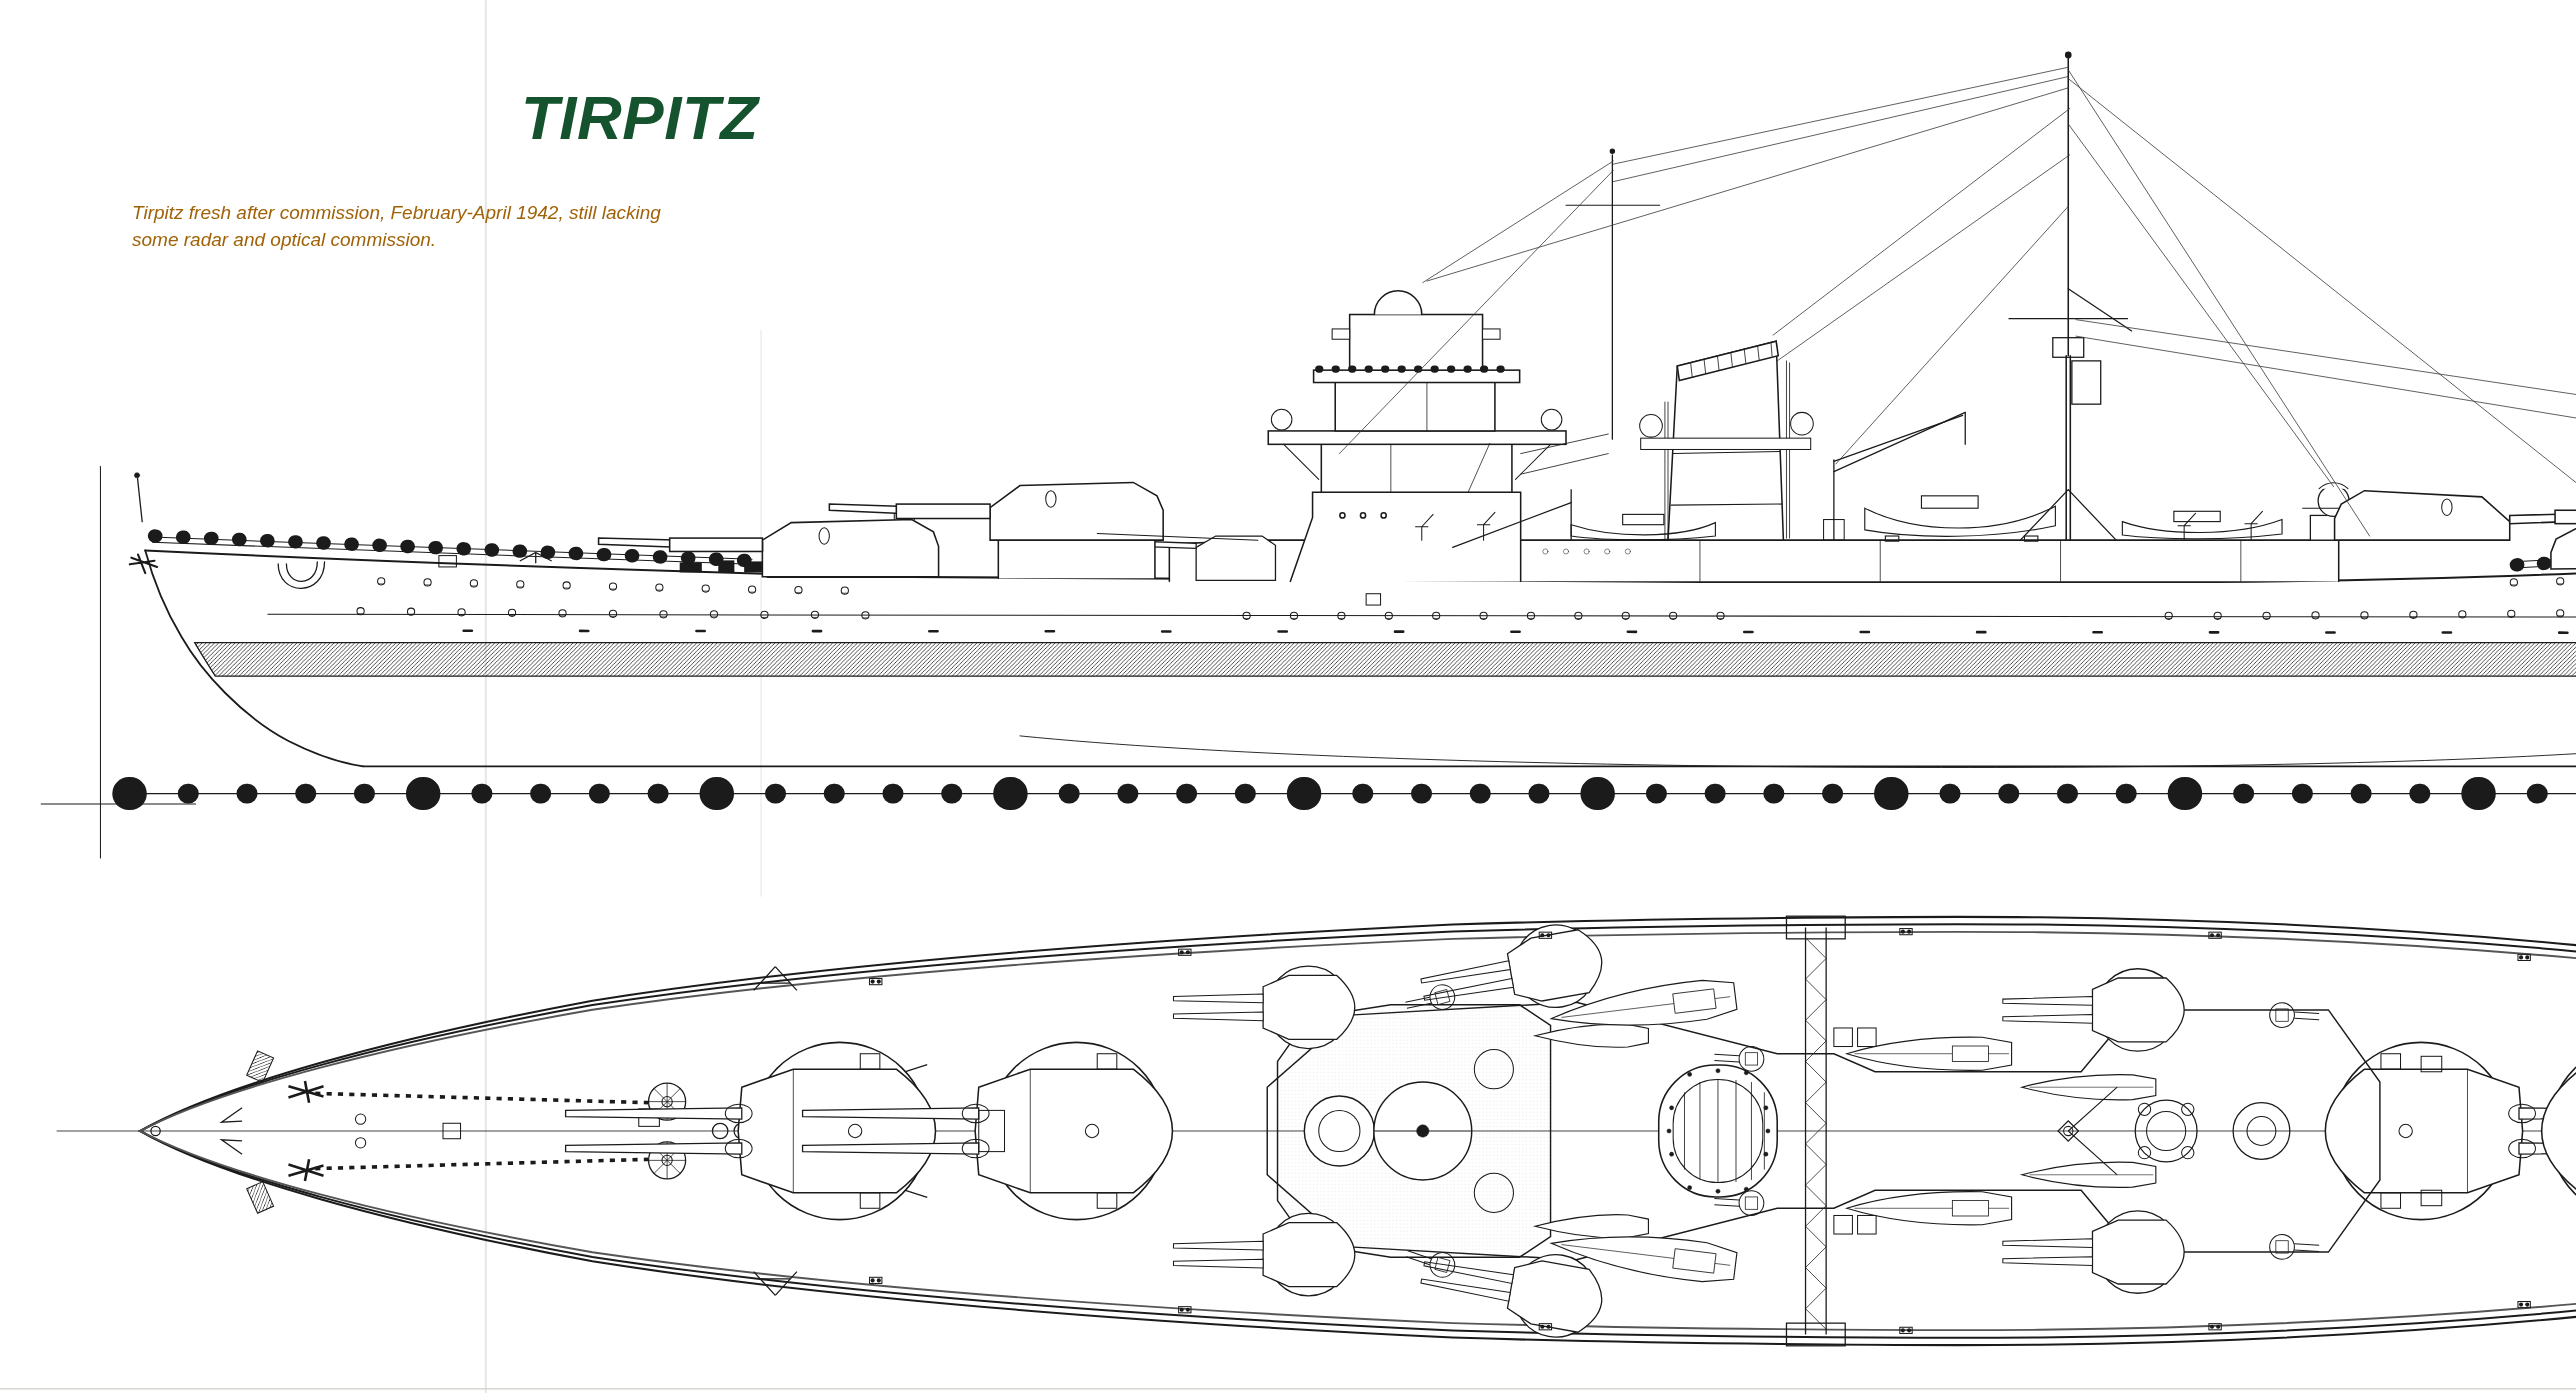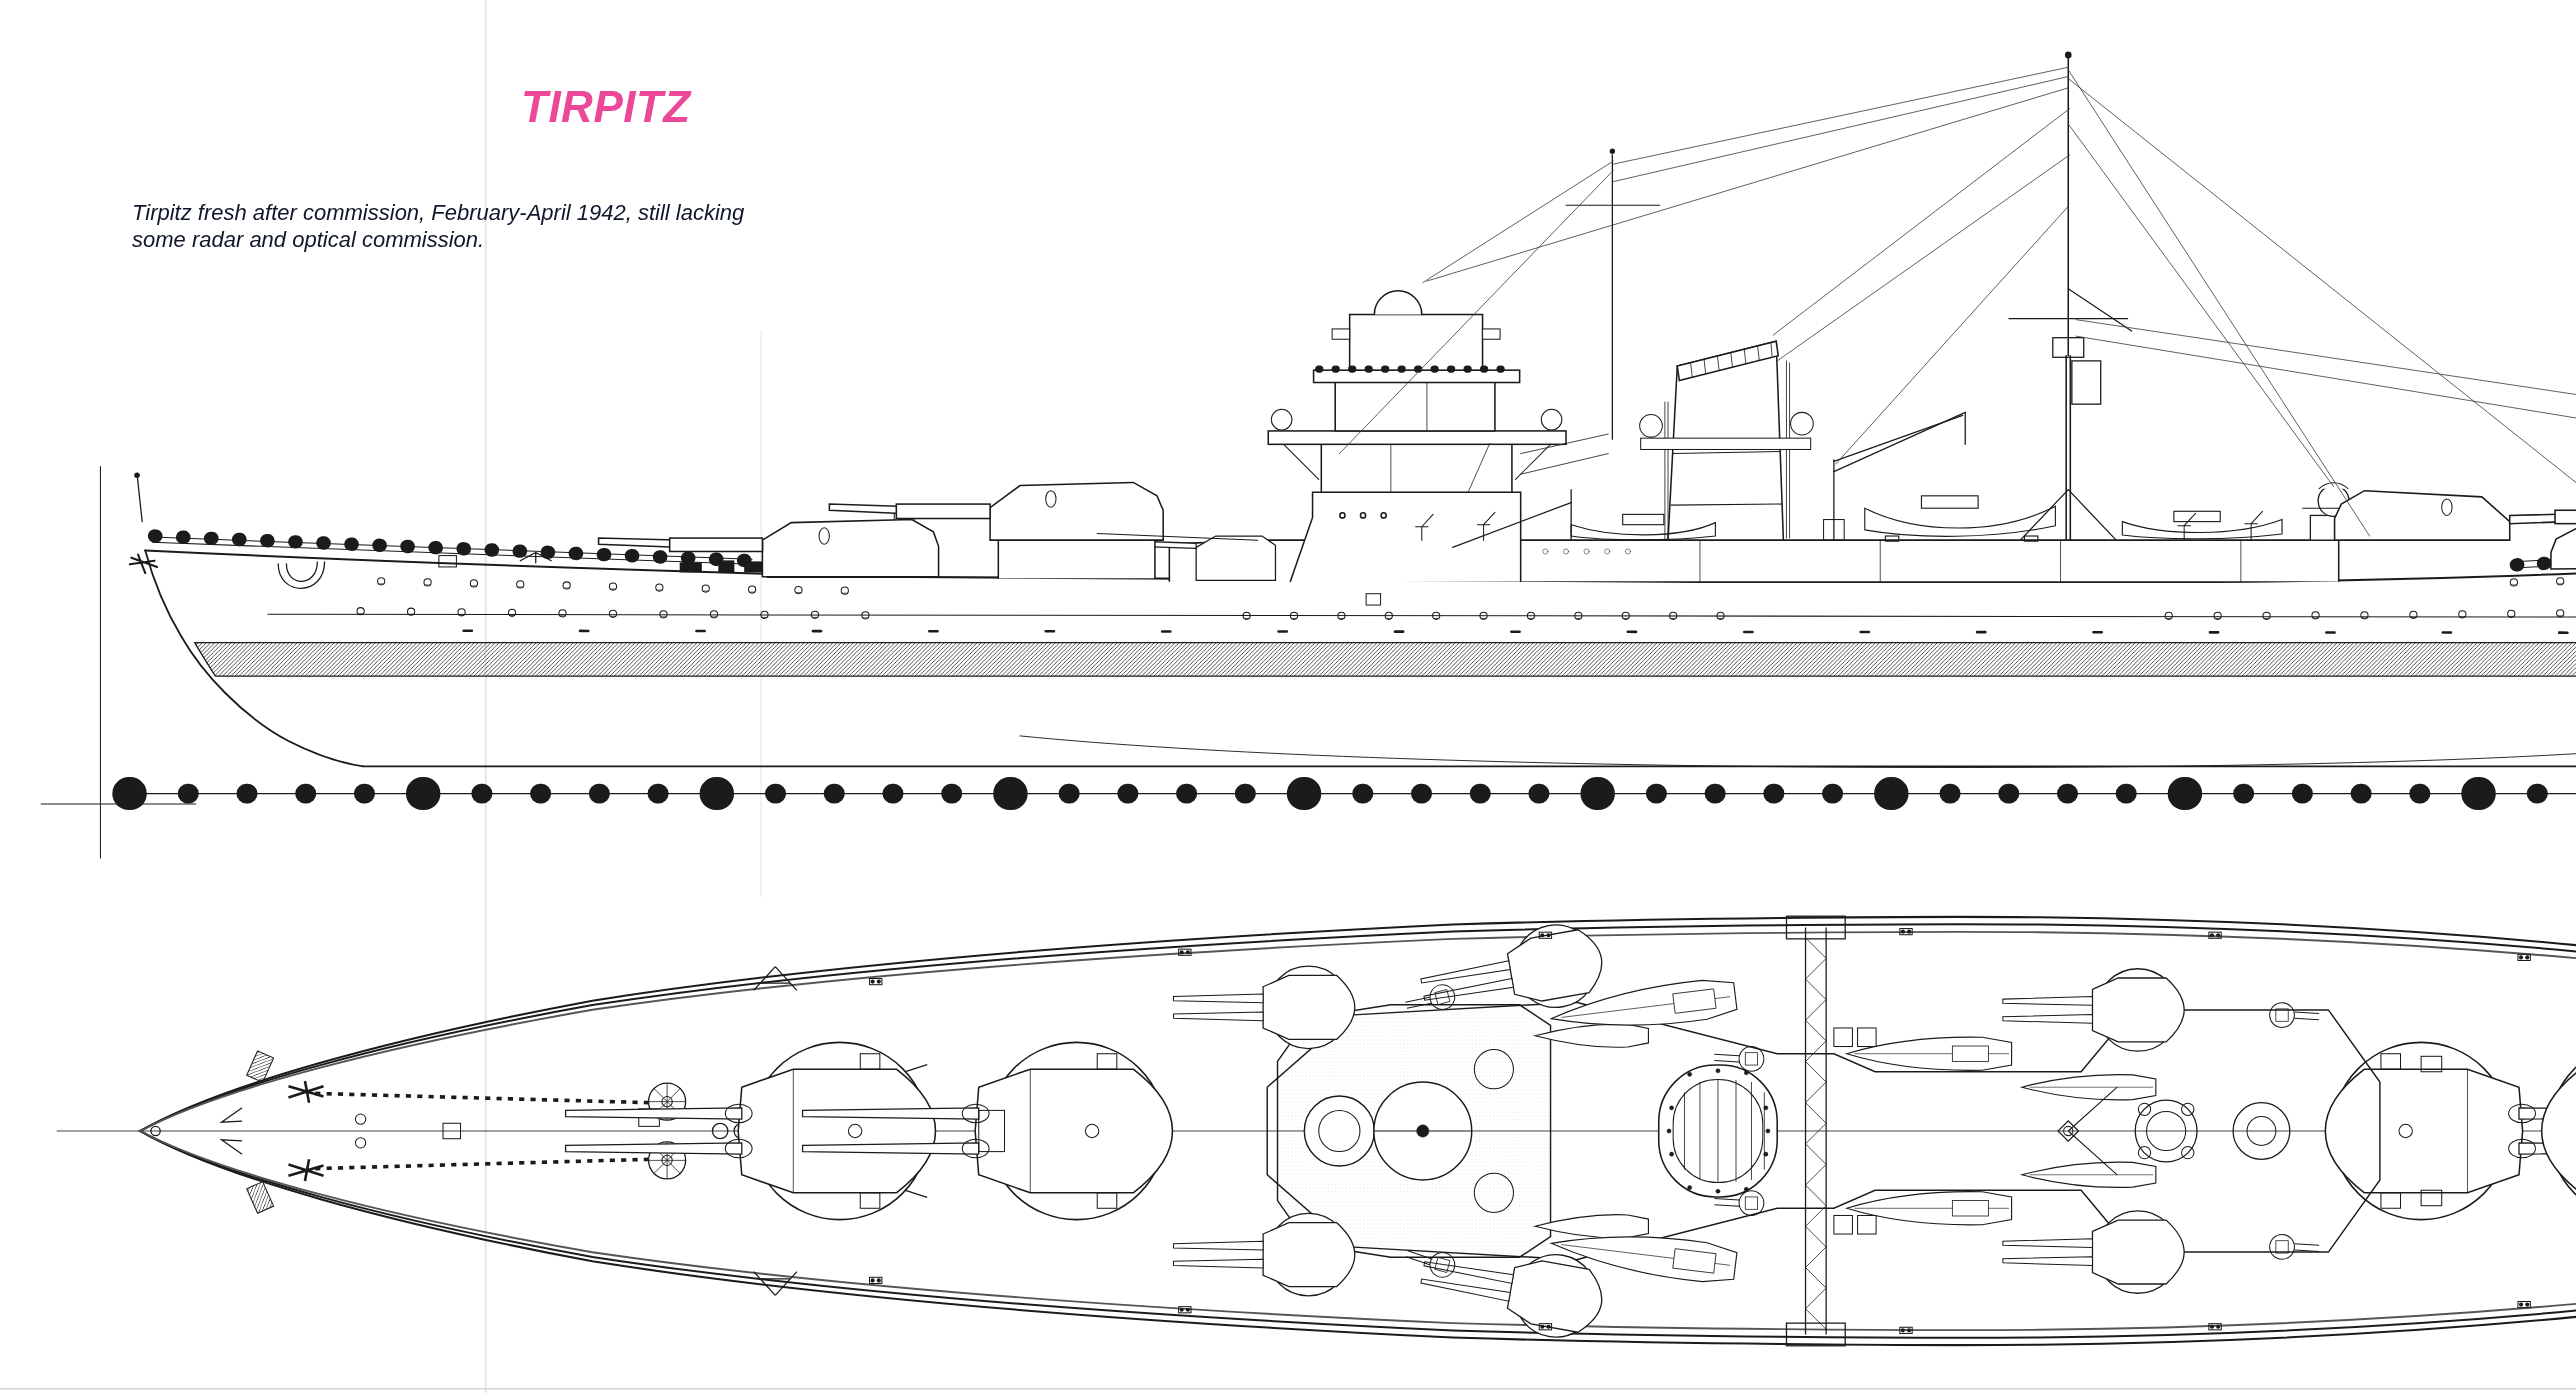--- a/index.html
+++ b/index.html
@@ -1,22 +1,22 @@
 <!DOCTYPE html>
 <html style="font-size:8.2px"><head>
 <meta charset="utf-8">
 <style>
   html,body{margin:0;padding:0;background:#888;}
   .page{position:relative;width:3353px;height:1394px;background:#ffffff;overflow:hidden;
         font-family:"Liberation Sans", sans-serif;}
   .page svg{position:absolute;left:0;top:0;}
-  .title{position:absolute;left:521px;top:82px;font-size:44px;font-weight:bold;
-         font-style:italic;letter-spacing:0.5px;color:#ec4899;white-space:nowrap;}
-  .caption{position:absolute;left:132px;top:199px;font-size:22px;font-style:italic;
-           color:#0f172a;line-height:27px;white-space:nowrap;}
+  .title{position:absolute;left:521px;top:82px;font-size:62px;font-weight:bold;
+         font-style:italic;letter-spacing:0.5px;color:#14532d;white-space:nowrap;}
+  .caption{position:absolute;left:132px;top:199px;font-size:19px;font-style:italic;
+           color:#a16207;line-height:27px;white-space:nowrap;}
 </style>
 </head>
 <body>
 
 <div class="page">
 
 <svg viewBox="0 0 6509 2705" width="3353" height="1394">
 <defs>
   <pattern id="belthatch" width="8" height="8" patternUnits="userSpaceOnUse">
     <path d="M-2,10 L10,-2 M-2,2 L2,-2 M6,10 L10,6" stroke="#2a2a2a" stroke-width="1.6" fill="none"></path>

